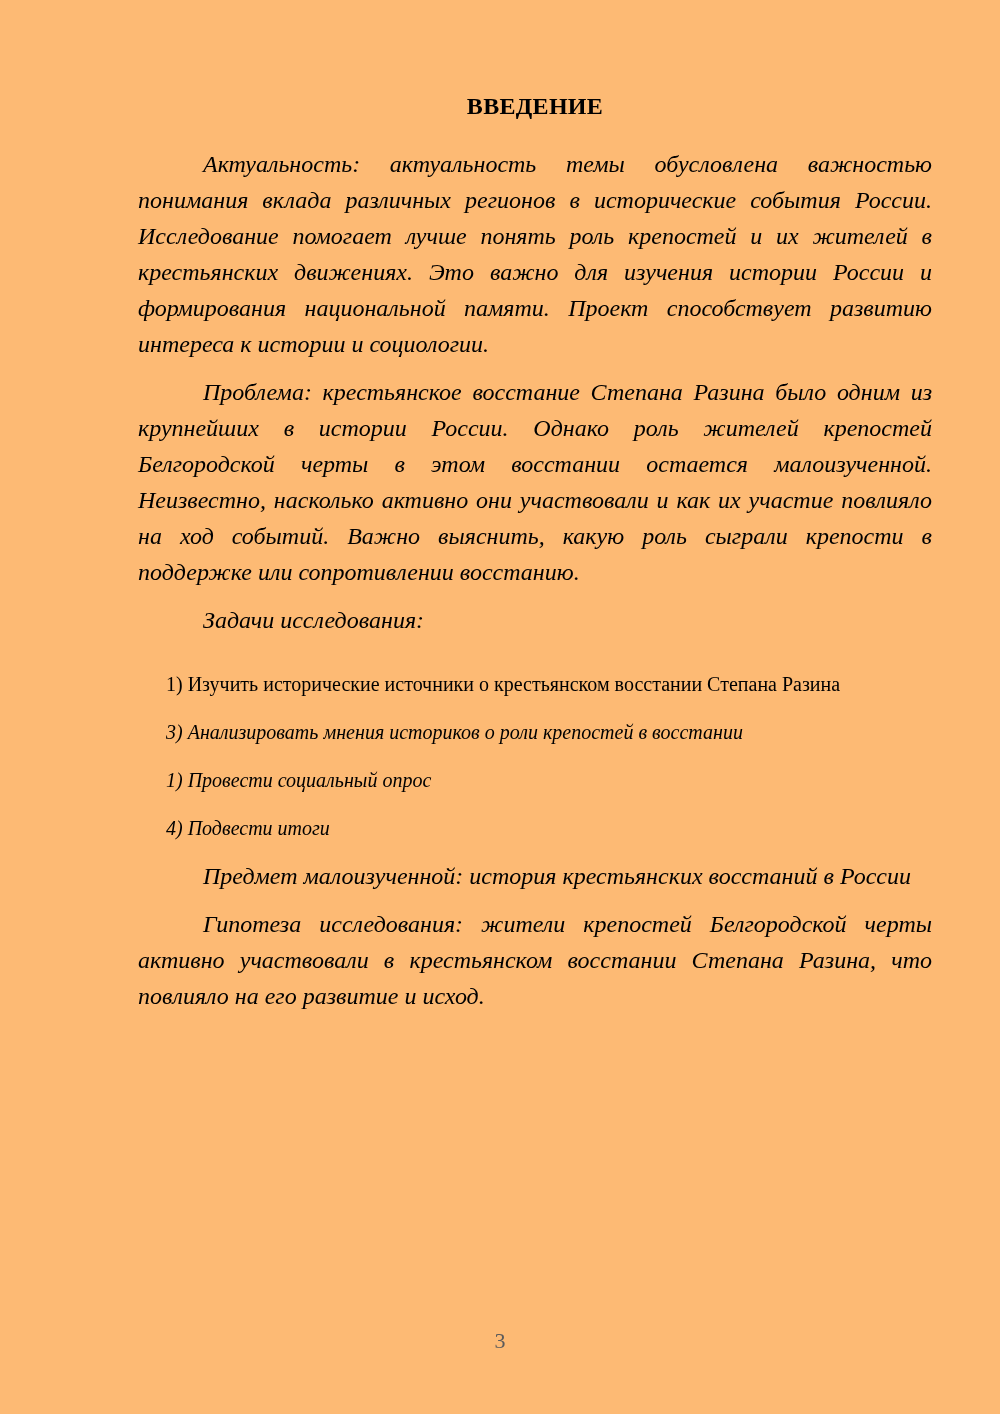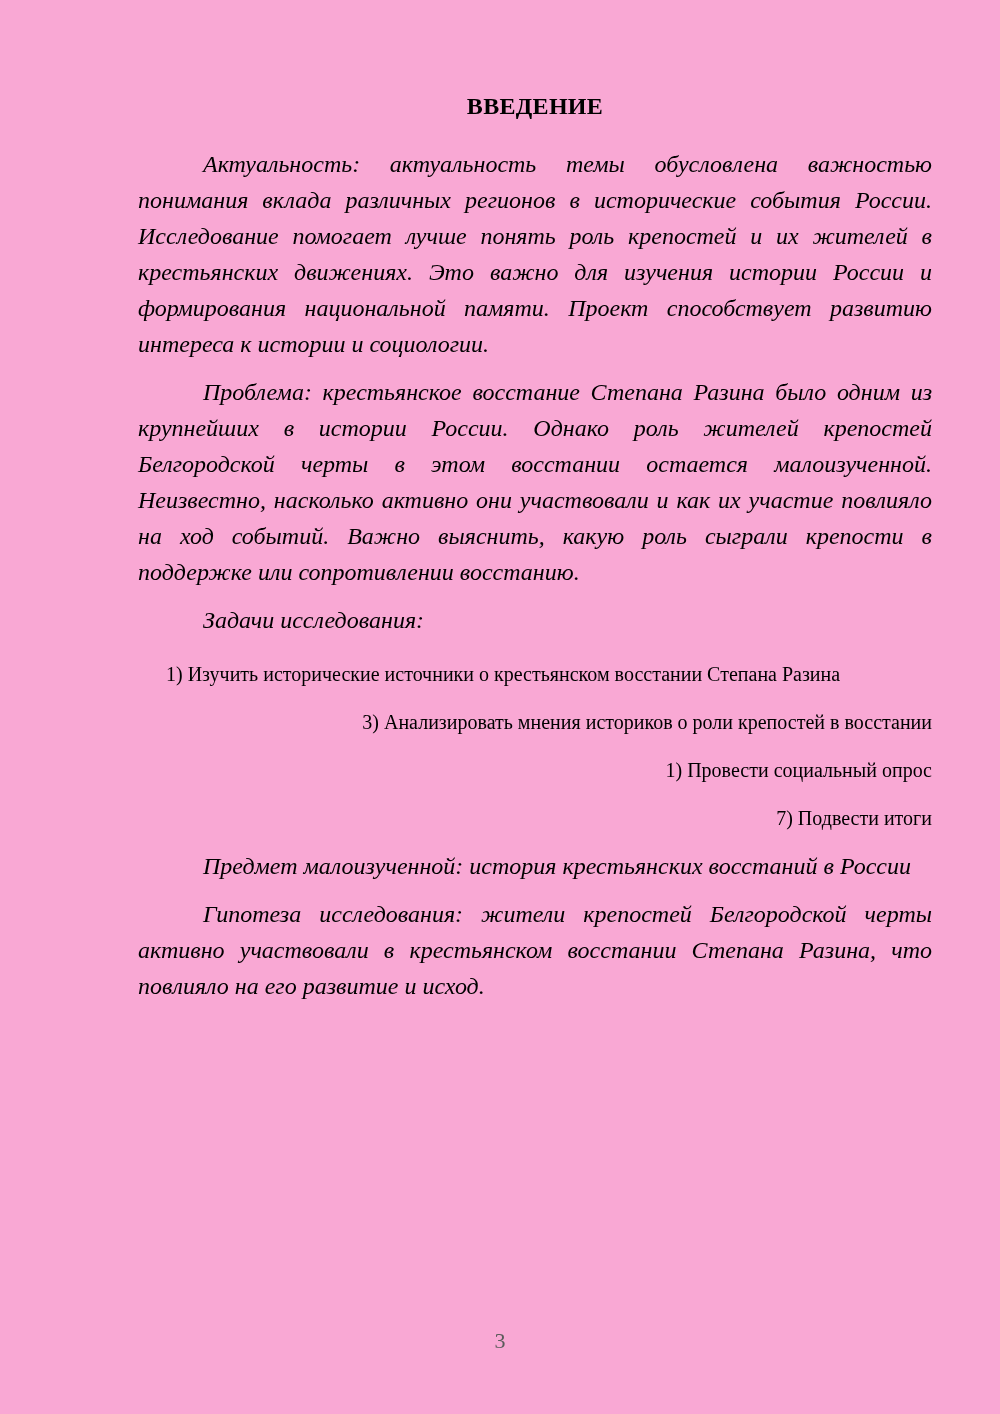--- a/index.html
+++ b/index.html
@@ -9,21 +9,21 @@
     background: #ffffff;
   }
   body {
     font-family: "Liberation Serif", "DejaVu Serif", serif;
     color: #000000;
   }
   .page {
     position: relative;
     width: 1000px;
     height: 1414px;
-    background: #f9a8d4;
+    background: #fdba74;
     overflow: hidden;
     box-sizing: border-box;
   }
   .content {
     position: absolute;
     left: 138px;
     top: 88px;
     width: 794px;
   }
   .doc-title {
@@ -49,24 +49,25 @@
   }
   .list-item {
     font-size: 20px;
     line-height: 36px;
     text-align: justify;
     text-justify: inter-word;
     text-indent: 28px;
     margin: 0 0 12px 0;
   }
   .list-item.short {
-    text-align: right;
+    text-align: left;
+    font-style: italic;
   }
   .para-gap-lg {
-    margin-bottom: 18px;
+    margin-bottom: 28px;
   }
   .page-number {
     position: absolute;
     left: 0;
     right: 0;
     top: 1330px;
     text-align: center;
     font-size: 22px;
     line-height: 1;
     color: #5b5b5b;
@@ -87,21 +88,21 @@
 
     <p class="para para-gap-lg">Задачи исследования:</p>
 
     <p class="list-item">1)  Изучить исторические источники о крестьянском восстании Степана Разина</p>
 
 
     <p class="list-item short">3) Анализировать мнения историков о роли крепостей в восстании</p>
 
     <p class="list-item short">1) Провести социальный опрос</p>
 
-    <p class="list-item short">7) Подвести итоги</p>
+    <p class="list-item short">4) Подвести итоги</p>
 
 
     <p class="para">Предмет малоизученной: история крестьянских восстаний в России</p>
 
     <p class="para">Гипотеза исследования: жители крепостей Белгородской черты активно участвовали в крестьянском восстании Степана Разина, что повлияло на его развитие и исход.</p>
 
   </div>
 
   <div class="page-number">3</div>
 </div>

